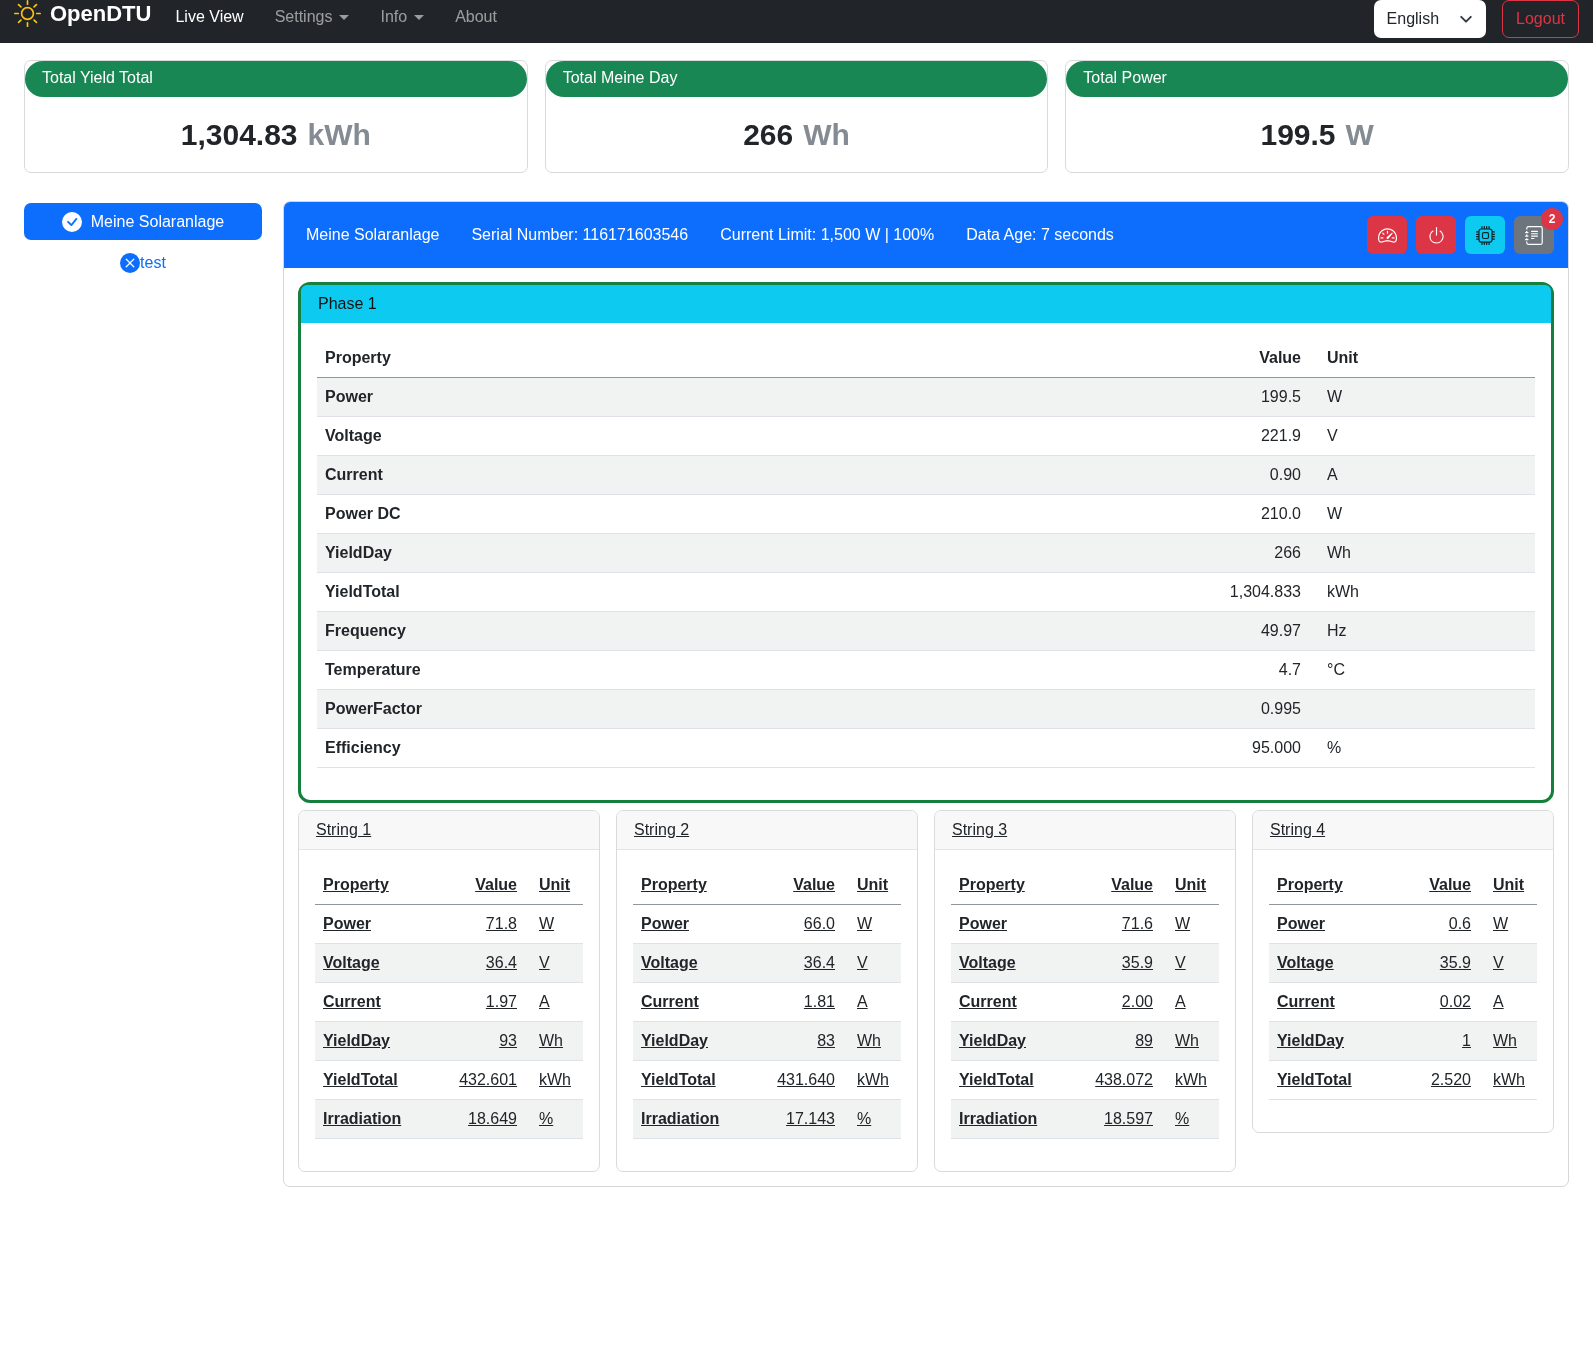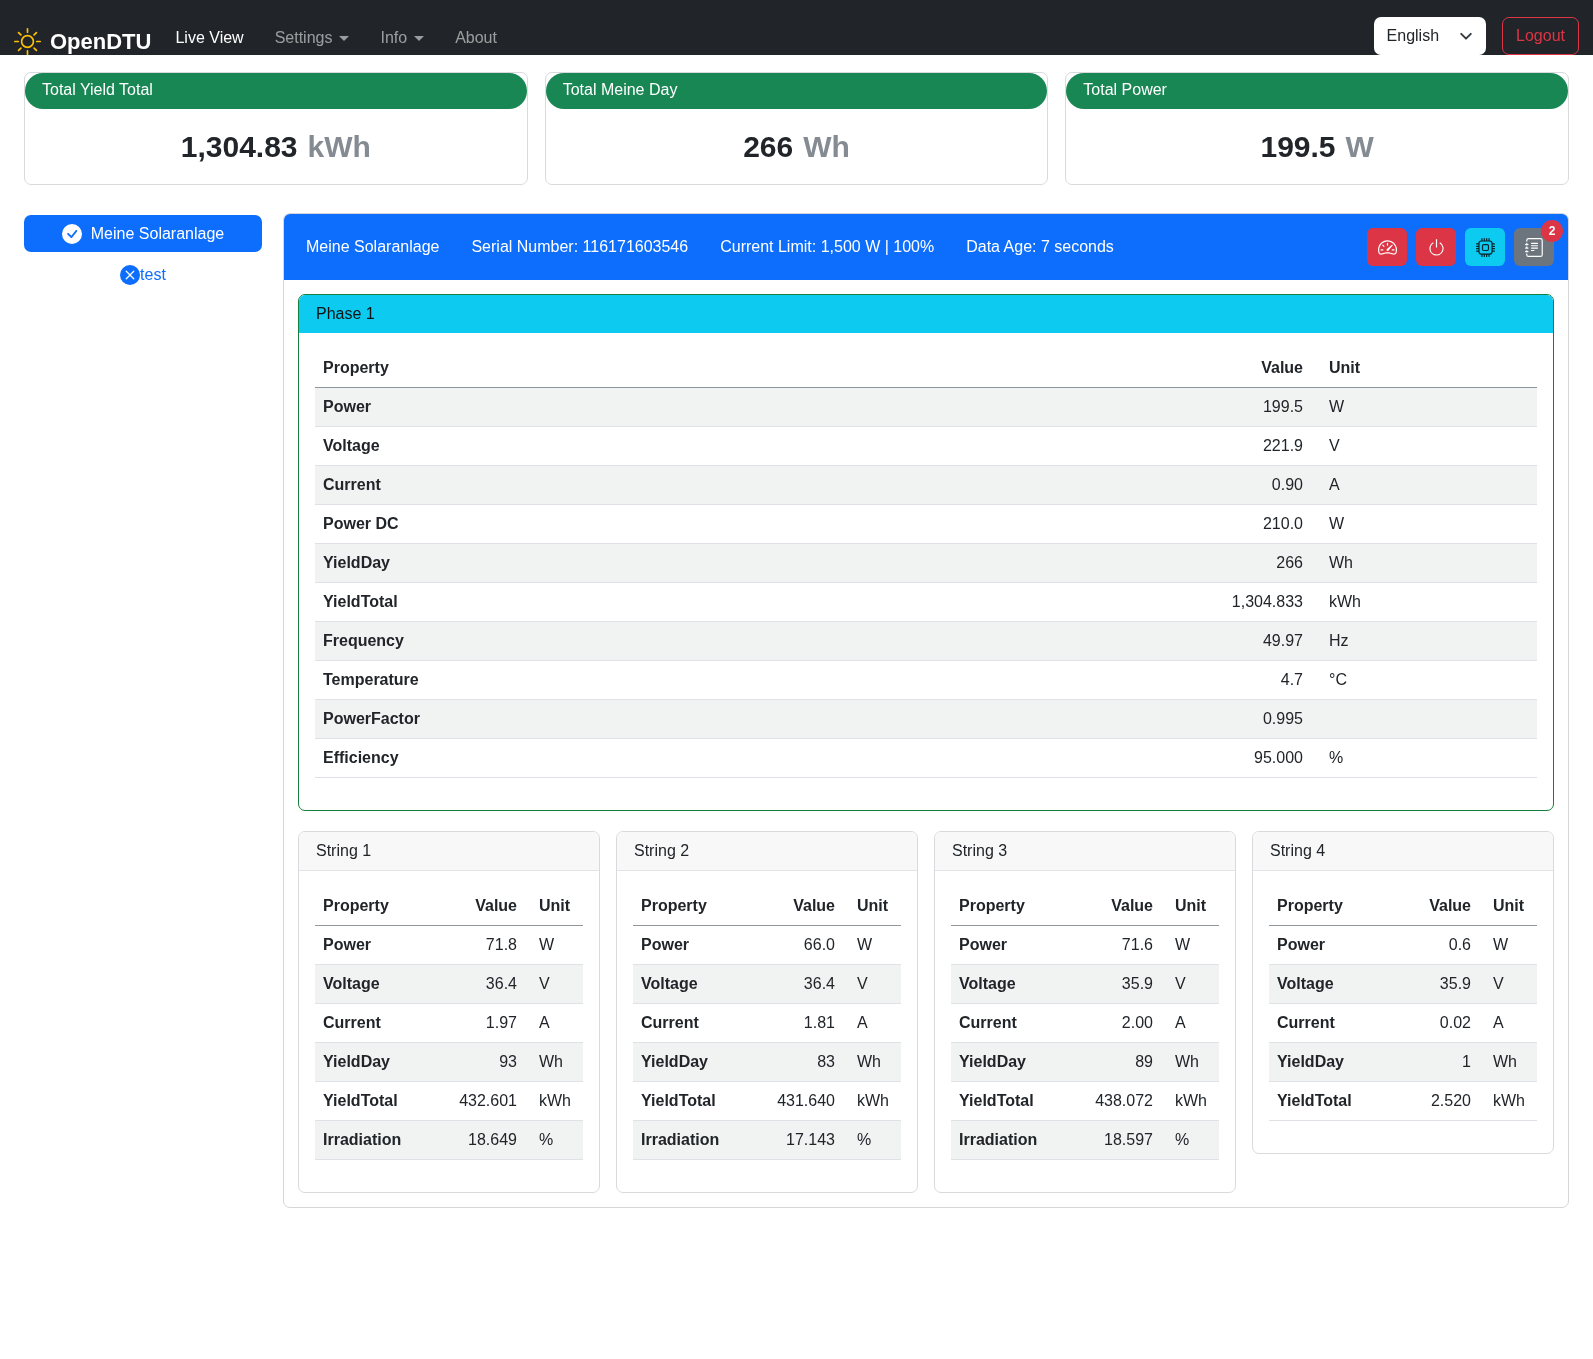--- a/index.html
+++ b/index.html
@@ -7,24 +7,24 @@
   body {
     font-family: "Liberation Sans", "DejaVu Sans", sans-serif;
     background: #fff;
     color: #212529;
     overflow: hidden;
   }
   .page { width: 1593px; height: 1359px; overflow: hidden; }
 
   
   .navbar {
-    height: 55px;
+    height: 43px;
     background: #212529;
     display: flex;
-    align-items: flex-end;
+    align-items: flex-start;
     padding: 0 14px;
   }
   .brand {
     display: flex; align-items: center; gap: 9px;
     color: #fff; font-size: 22px; font-weight: 600;
     cursor: pointer;
   }
   .brand svg { width: 27px; height: 27px; color: #ffc107; }
   .nav-links { display: flex; align-items: center; margin-left: 24px; }
   .nav-link {
@@ -109,21 +109,21 @@
   .badge {
     position: absolute; top: -8px; right: -9px;
     min-width: 22px; height: 22px; border-radius: 11px;
     background: #dc3545; color: #fff; font-size: 12px; font-weight: 700;
     display: flex; align-items: center; justify-content: center; padding: 0 6px;
   }
 
   .inv-body { padding: 14px; }
 
   
-  .phase-panel { border: 1px solid #15803d; border-radius: 7px; margin-bottom: 20px; background: #fff; }
+  .phase-panel { border: 3px solid #15803d; border-radius: 12px; margin-bottom: 7px; background: #fff; }
   .phase-head {
     background: #0dcaf0; color: #101214; font-size: 16px;
     padding: 10px 17px; border-radius: 6px 6px 0 0;
   }
   .phase-body { padding: 16px; }
 
   
   table.data-table { width: 100%; border-collapse: collapse; font-size: 16px; margin-bottom: 16px; }
   .data-table th, .data-table td {
     padding: 10px 8px; text-align: left; border-bottom: 1px solid #dee2e6;
@@ -133,21 +133,21 @@
   .data-table th.c-val, .data-table td.c-val { text-align: right; }
   .phase-table th.c-val, .phase-table td.c-val { width: 110px; }
   .phase-table th.c-unit, .phase-table td.c-unit { width: 226px; padding-left: 18px; }
   .string-table th.c-val, .string-table td.c-val { width: 90px; }
   .string-table th.c-unit, .string-table td.c-unit { width: 58px; padding-left: 14px; }
   .phase-table tbody tr:nth-child(odd) { background: #f1f2f2; }
   .string-table tbody tr:nth-child(even) { background: #f1f2f2; }
 
   
   .strings-row { display: grid; grid-template-columns: repeat(4, 1fr); gap: 16px; align-items: start; }
-  .string-card { border: 1px solid #d8dadd; border-radius: 7px; background: #fff; overflow: hidden; }
+  .string-card { border: 1px solid #d8dadd; border-radius: 7px; background: #fff; overflow: hidden; text-decoration: underline; }
   .string-head {
     background: #f8f8f9; color: #212529; font-size: 16px;
     padding: 10px 17px; border-bottom: 1px solid #e2e4e7;
   }
   .string-body { padding: 16px; }
   .string-body table.data-table { margin-bottom: 16px; }
 </style>
 </head>
 <body>
 

